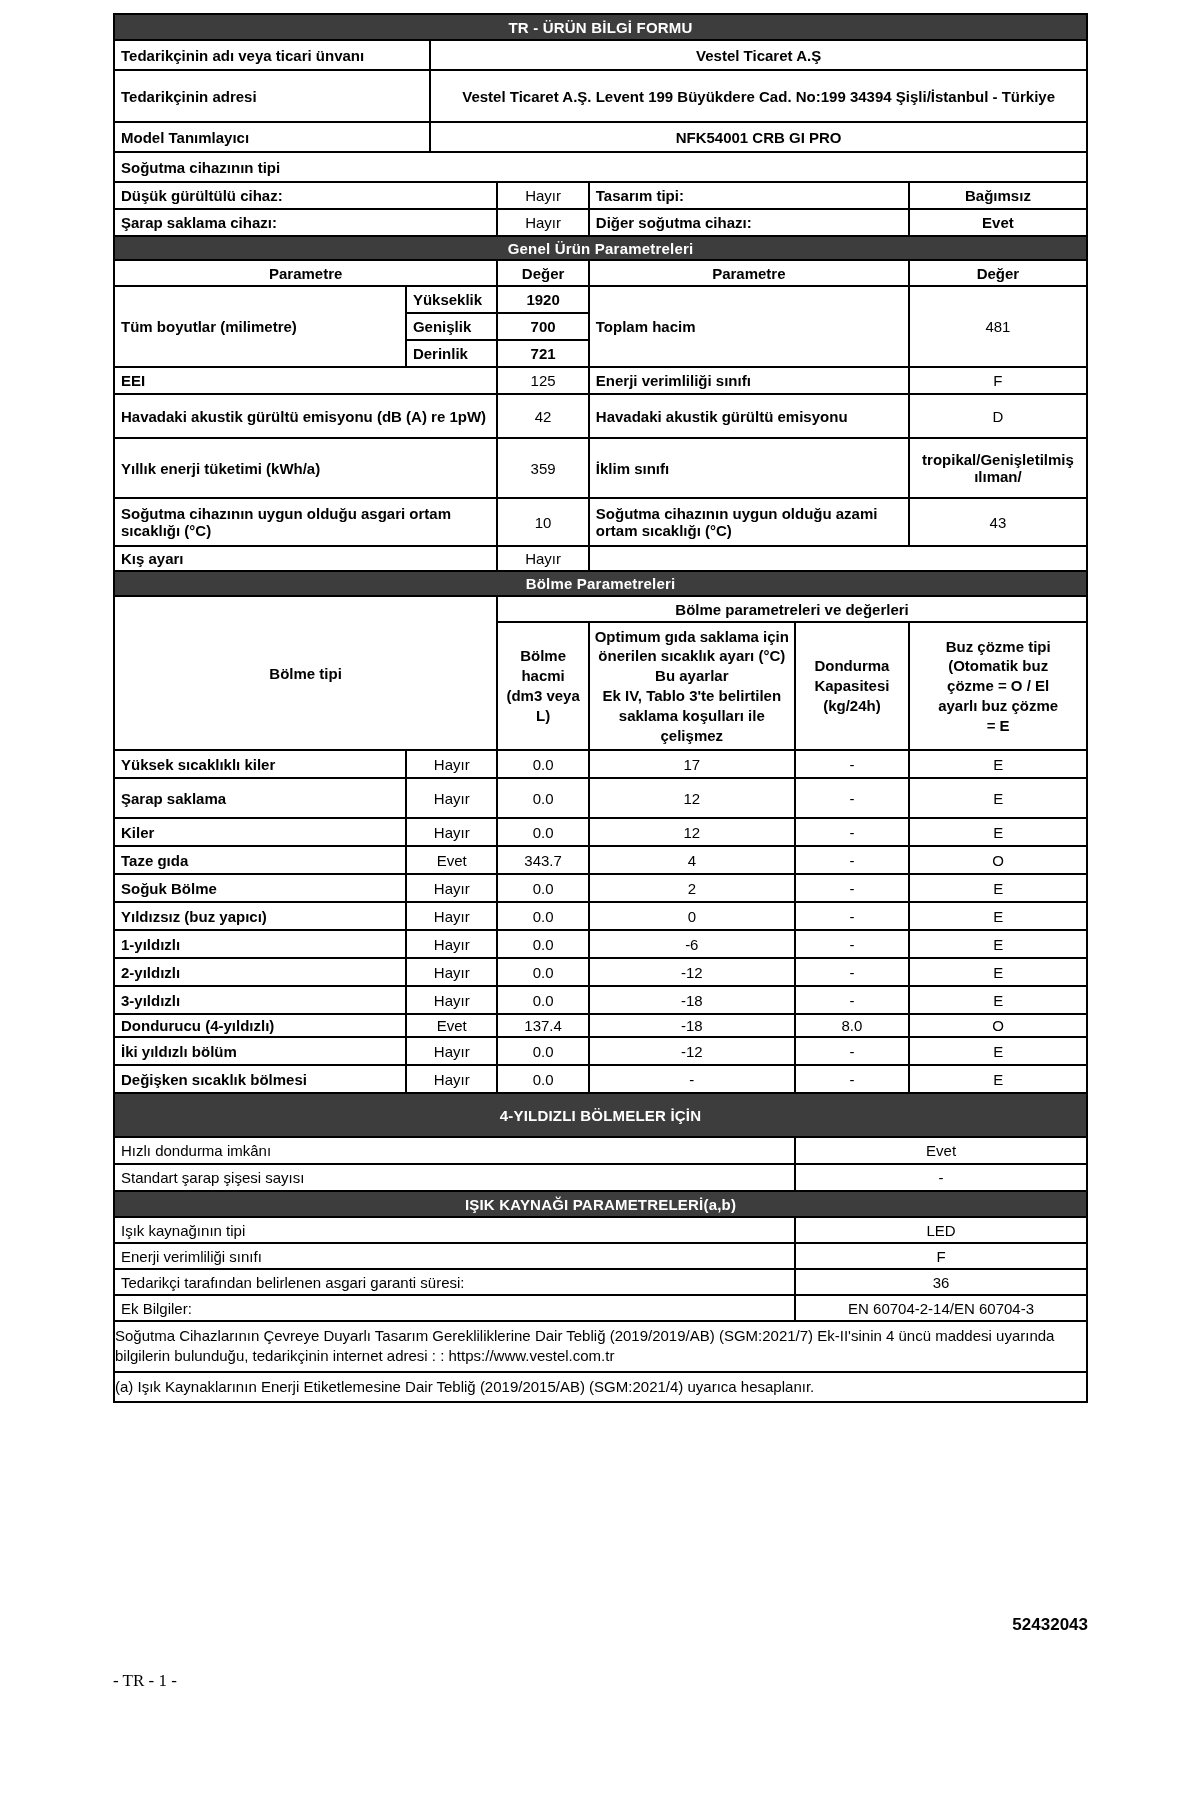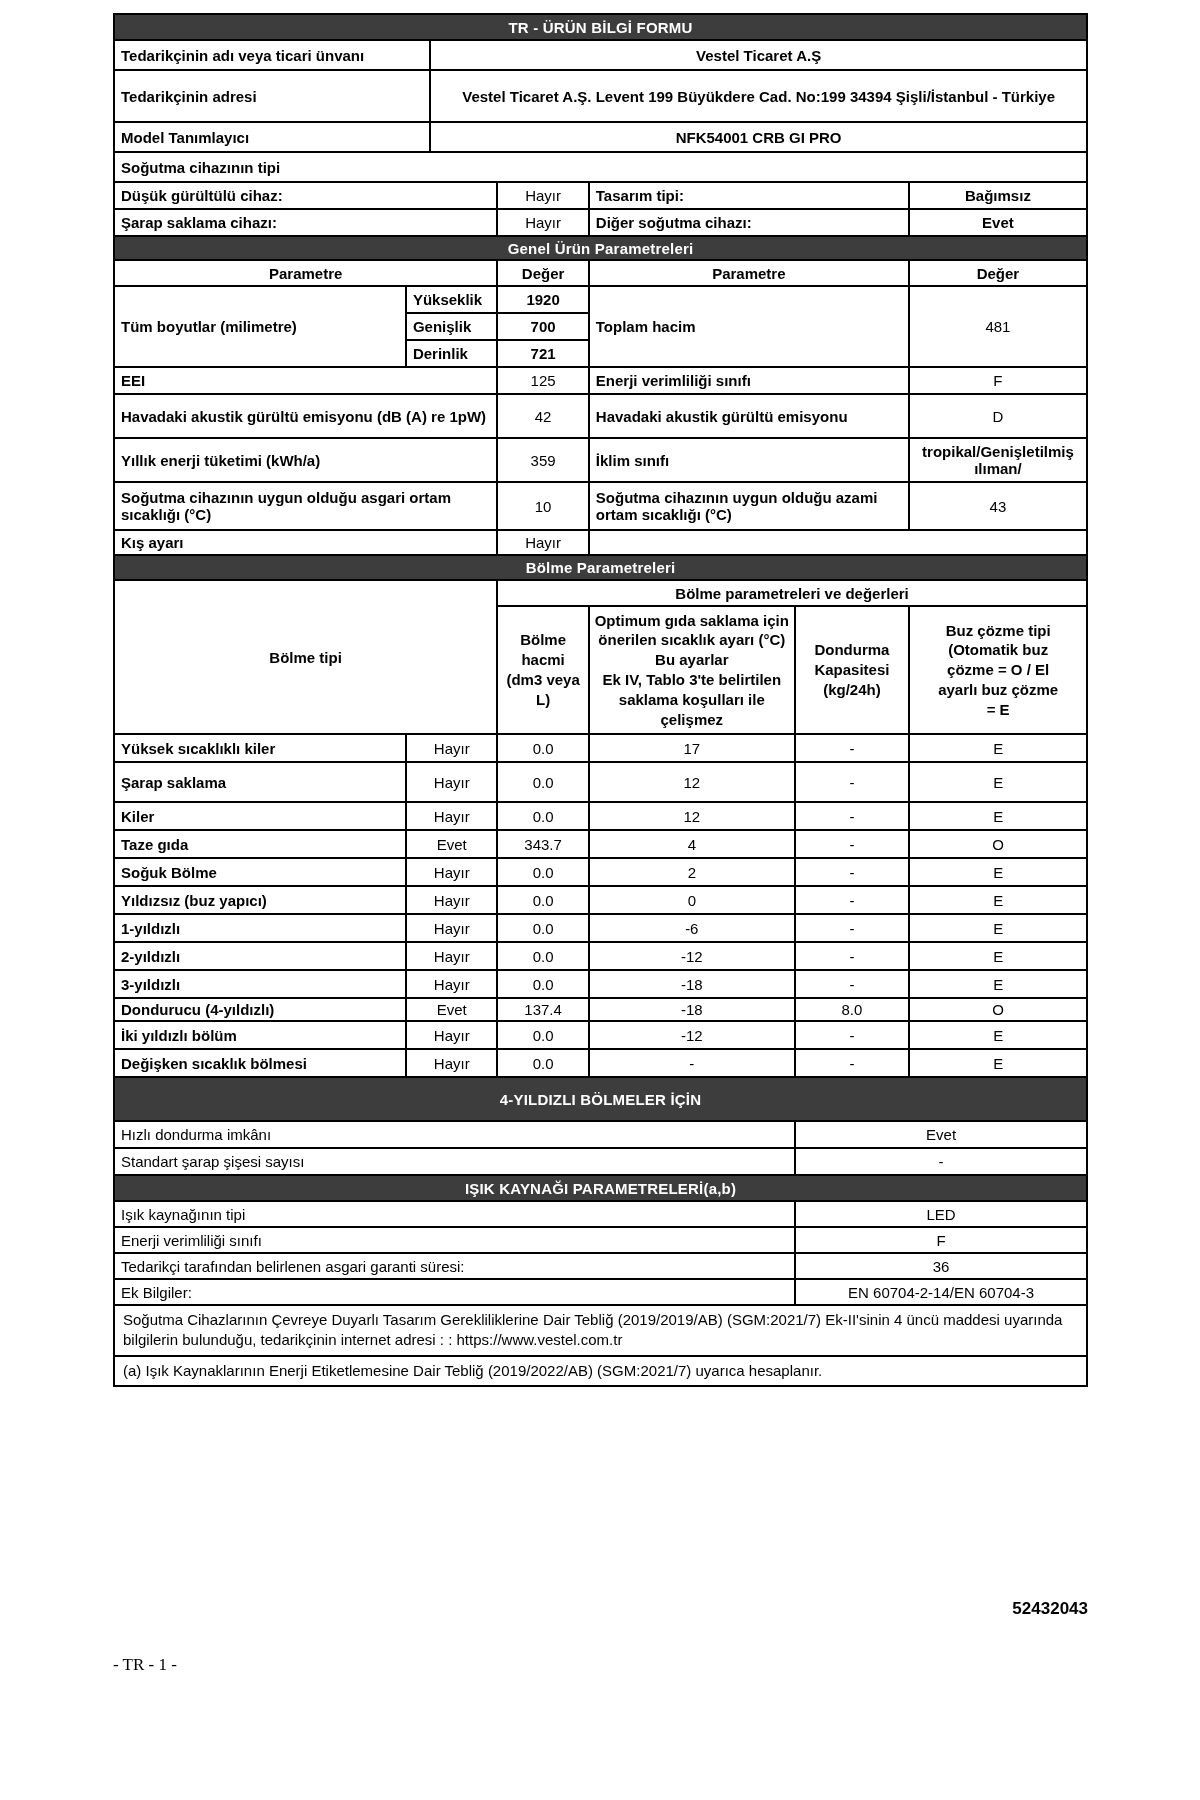--- a/index.html
+++ b/index.html
@@ -18,21 +18,21 @@
   }
   td.band {
     background:#3d3d3d; color:#fff; font-weight:bold; text-align:center;
     font-size:15px; letter-spacing:0.2px;
   }
   td.lbl { text-align:left; font-weight:bold; }
   td.val { text-align:center; font-weight:bold; }
   td.n   { font-weight:normal; }
   td.pre { white-space:pre-line; text-align:center; line-height:1.32; padding:3px 4px; }
   td.hdr { text-align:center; font-weight:bold;margin-top:27px; }
-  td.note { text-align:left; font-weight:normal; padding:4px 8px; line-height:1.35; }
+  td.note { text-align:left; font-weight:normal; padding:4px 0; line-height:1.35; }
   .doc-code {
     width:975px; text-align:right; font-weight:bold; font-size:17px;
     margin-top:212px;
   }
   .page-num {
     width:975px; text-align:left; font-family:"Liberation Serif", serif;
     font-size:17px; margin-top:36px;
   }
 </style>
 </head>
@@ -128,21 +128,21 @@
       <td class="val n">125</td>
       <td class="lbl">Enerji verimliliği sınıfı</td>
       <td class="val n">F</td>
     </tr>
     <tr style="height:44px">
       <td class="lbl" colspan="2">Havadaki akustik gürültü emisyonu  (dB (A) re 1pW)</td>
       <td class="val n">42</td>
       <td class="lbl">Havadaki akustik gürültü emisyonu</td>
       <td class="val n">D</td>
     </tr>
-    <tr style="height:44px">
+    <tr style="height:60px">
       <td class="lbl" colspan="2">Yıllık enerji tüketimi (kWh/a)</td>
       <td class="val n">359</td>
       <td class="lbl">İklim sınıfı</td>
       <td class="val">tropikal/Genişletilmiş ılıman/</td>
     </tr>
     <tr style="height:48px">
       <td class="lbl" colspan="2">Soğutma cihazının uygun olduğu asgari ortam sıcaklığı (°C)</td>
       <td class="val n">10</td>
       <td class="lbl">Soğutma cihazının uygun olduğu azami ortam sıcaklığı (°C)</td>
       <td class="val n">43</td>
@@ -324,21 +324,21 @@
       <td class="val n">36</td>
     </tr>
     <tr style="height:26px">
       <td class="lbl n">Ek Bilgiler:</td>
       <td class="val n">EN 60704-2-14/EN 60704-3</td>
     </tr>
     <tr style="height:50px">
       <td class="note" colspan="2">Soğutma Cihazlarının Çevreye Duyarlı Tasarım Gerekliliklerine Dair Tebliğ (2019/2019/AB) (SGM:2021/7) Ek-II'sinin 4 üncü maddesi uyarında bilgilerin bulunduğu, tedarikçinin internet adresi : : https://www.vestel.com.tr</td>
     </tr>
     <tr style="height:27px">
-      <td class="note" colspan="2">(a) Işık Kaynaklarının Enerji Etiketlemesine Dair Tebliğ (2019/2022/AB) (SGM:2021/7)  uyarıca hesaplanır.</td>
+      <td class="note" colspan="2">(a) Işık Kaynaklarının Enerji Etiketlemesine Dair Tebliğ (2019/2015/AB) (SGM:2021/4)  uyarıca hesaplanır.</td>
     </tr>
   </tbody>
     </table>
 
   <div class="doc-code">52432043</div>
   <div class="page-num">- TR - 1 -</div>
 
 </div>
 
 </body></html>

